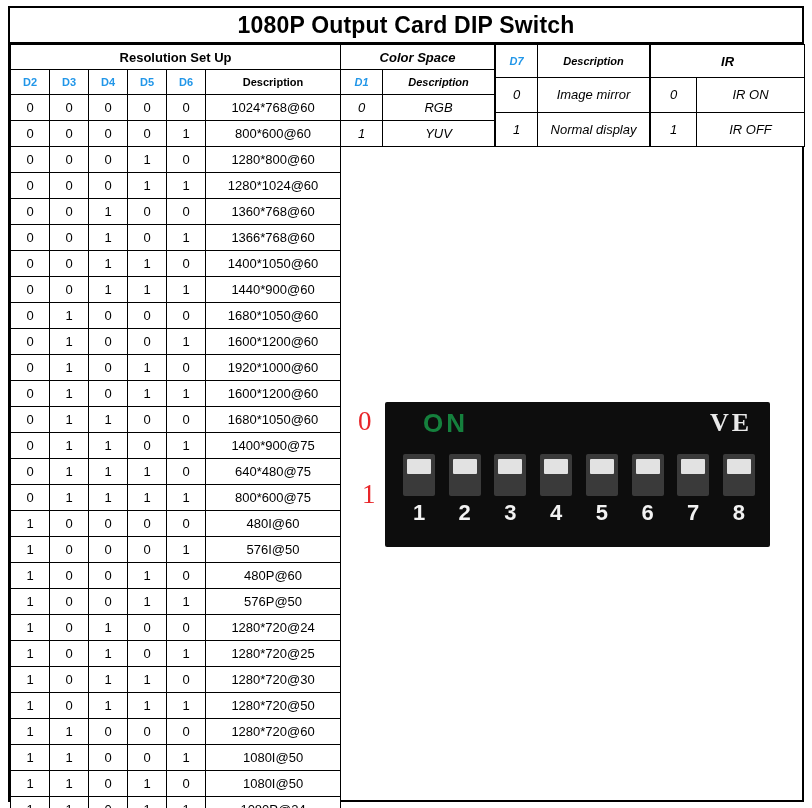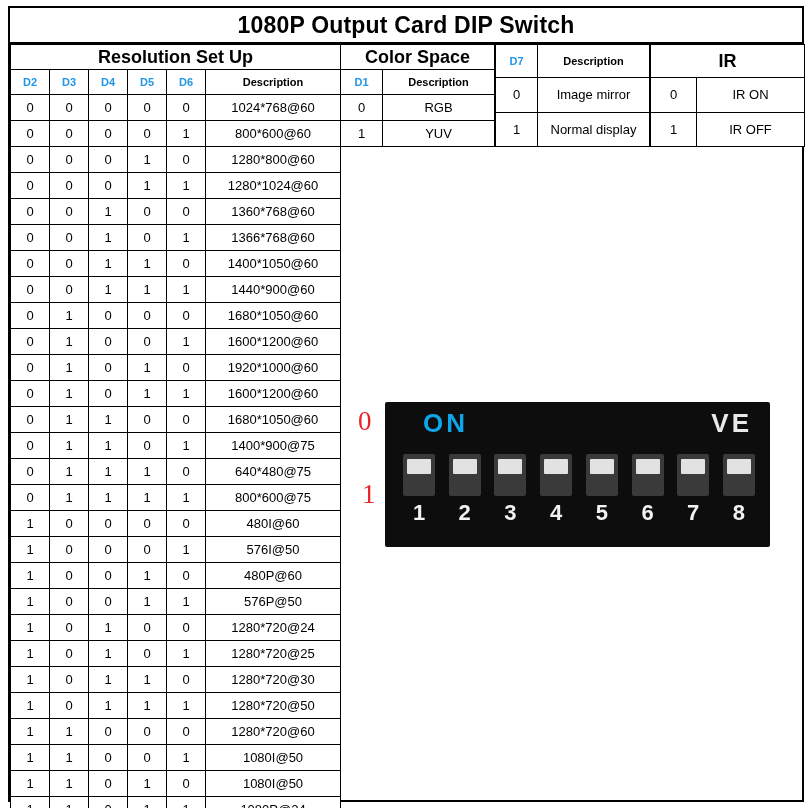--- a/index.html
+++ b/index.html
@@ -54,21 +54,21 @@
     vertical-align: middle;
     font-size: 13px;
     font-weight: normal;
     padding: 0;
     height: 26px;
     box-sizing: border-box;
     background: #ffffff;
   }
   .grp-head td {
     font-weight: bold;
-    font-size: 18px;
+    font-size: 13px;
     height: 25px;
   }
   .col-head td {
     font-weight: bold;
     font-size: 11px;
     height: 25px;
   }
   .bitcell {
     color: #2196e8;
   }
@@ -81,20 +81,21 @@
   }
   .left-table .c-bit { width: 39px; }
   .left-table .c-desc { width: 135px; }
   
   .right-wrap {
     position: absolute;
     left: 330px;
     top: 0;
     width: 462px;
     display: flex;
+    font-style: italic;
   }
   .mini-table { width: 154px; }
   .mini-table .c-bit { width: 42px; }
   .mini-table .c-desc { width: 112px; }
   .mini-table.ir .c-bit { width: 46px; }
   .mini-table.ir .c-desc { width: 108px; }
 
   
   .dip-area {
     position: absolute;
@@ -109,33 +110,34 @@
     top: 8px;
     width: 385px;
     height: 145px;
     background: #0d0d0d;
     border-radius: 2px;
   }
   .dip-on {
     position: absolute;
     left: 38px;
     top: 6px;
-    color: #0ea5e9;
+    color: #15803d;
     font-size: 26px;
     font-weight: bold;
     letter-spacing: 3px;
   }
   .dip-ve {
     position: absolute;
     right: 18px;
     top: 6px;
     color: #e9e9e9;
     font-size: 26px;
     font-weight: bold;
     letter-spacing: 3px;
+    font-family: Liberation Serif, serif;
   }
   .switch-row {
     position: absolute;
     left: 18px;
     top: 52px;
     width: 352px;
     height: 42px;
     display: flex;
     justify-content: space-between;
   }

